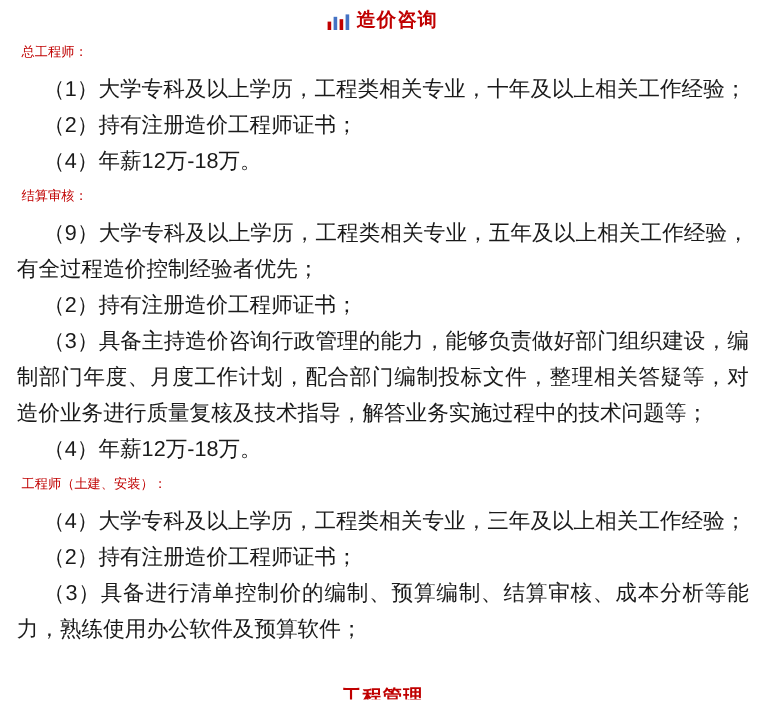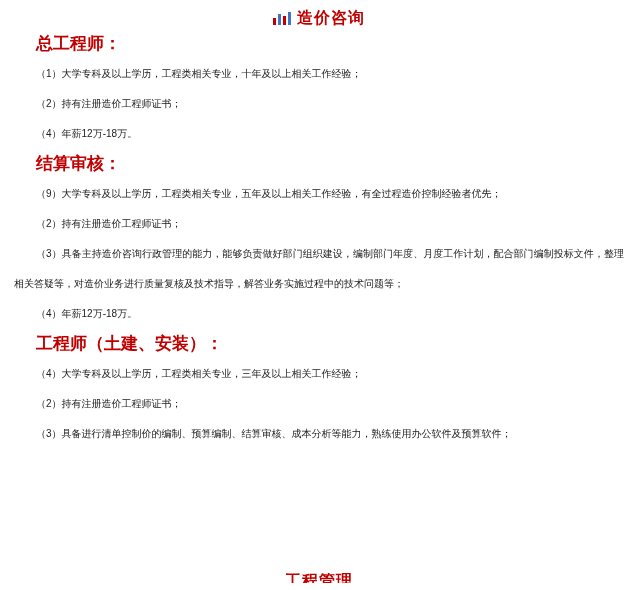--- a/index.html
+++ b/index.html
@@ -45,28 +45,28 @@
   .title-mark i:nth-child(4) { height: 13px; background:#4472c4; }
   .doc-title {
     color: #c00000;
     font-size: 16px;
     font-weight: bold;
     letter-spacing: 1px;
     line-height: 18px;
   }
   .section-head {
     color: #c00000;
-    font-weight: bold;
-    font-size: 17px;
+    font-weight: normal;
+    font-size: 11px;
     line-height: 30px;
-    margin-left: 22px;
+    margin-left: 4px;
   }
   .para {
     color: #1a1a1a;
-    font-size: 10px;
+    font-size: 18px;
     line-height: 30px;
     text-align: justify;
     text-justify: inter-ideograph;
     margin: 0;
   }
   .para.indent {
     text-indent: 22px;
   }
   .next-head {
     position: absolute;

